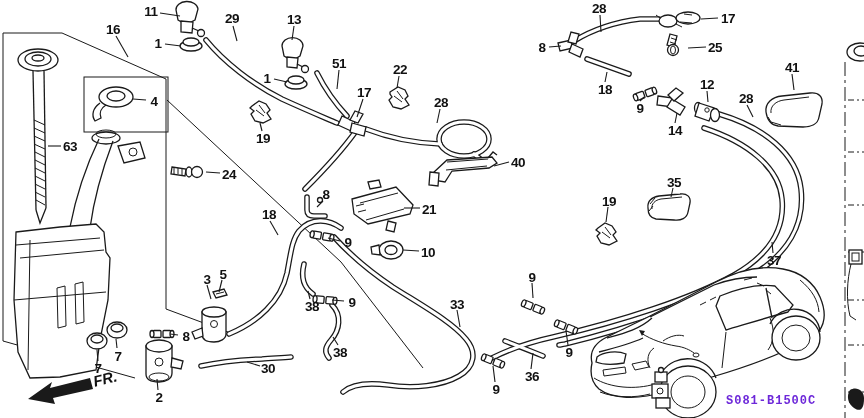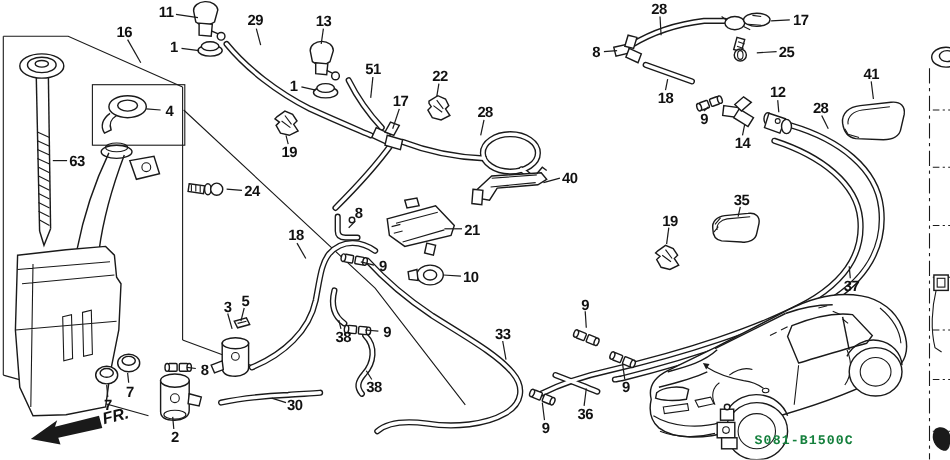--- a/index.html
+++ b/index.html
@@ -3,22 +3,22 @@
 <meta charset="utf-8">
 <style>
   html,body{margin:0;padding:0;background:#fff;}
   .stage{position:relative;width:864px;height:418px;background:#fff;overflow:hidden;
          font-family:"Liberation Sans",sans-serif;text-align:center;}
   .stage svg{position:absolute;left:0;top:0;}
   .co{position:absolute;transform:translate(-50%,-50%);font:bold 13.5px "Liberation Sans",sans-serif;
       color:#111;white-space:nowrap;letter-spacing:-0.5px;}
   .fr-label{position:absolute;left:93px;top:370px;font:bold italic 15px "Liberation Sans",sans-serif;
       color:#111;transform:rotate(-14deg);}
-  .code{position:absolute;left:686px;top:394px;font:bold 12px "Liberation Mono",monospace;
-      color:#15803d;letter-spacing:1px;}
+  .code{position:absolute;left:726px;top:394px;font:bold 12px "Liberation Mono",monospace;
+      color:#6d28d9;letter-spacing:1px;}
   .ln{stroke:#1a1a1a;stroke-width:1.3;fill:none;}
   .thin{stroke:#1a1a1a;stroke-width:1;fill:none;}
   .wfill{fill:#fff;stroke:#1a1a1a;stroke-width:1.3;}
   .tube-o{stroke:#1a1a1a;stroke-width:5.6;fill:none;stroke-linecap:round;}
   .tube-i{stroke:#fff;stroke-width:3.1;fill:none;stroke-linecap:round;}
   .leader{stroke:#1a1a1a;stroke-width:1.1;}
   .blk{fill:#1a1a1a;stroke:none;}
 </style>
 </head>
 <body>

